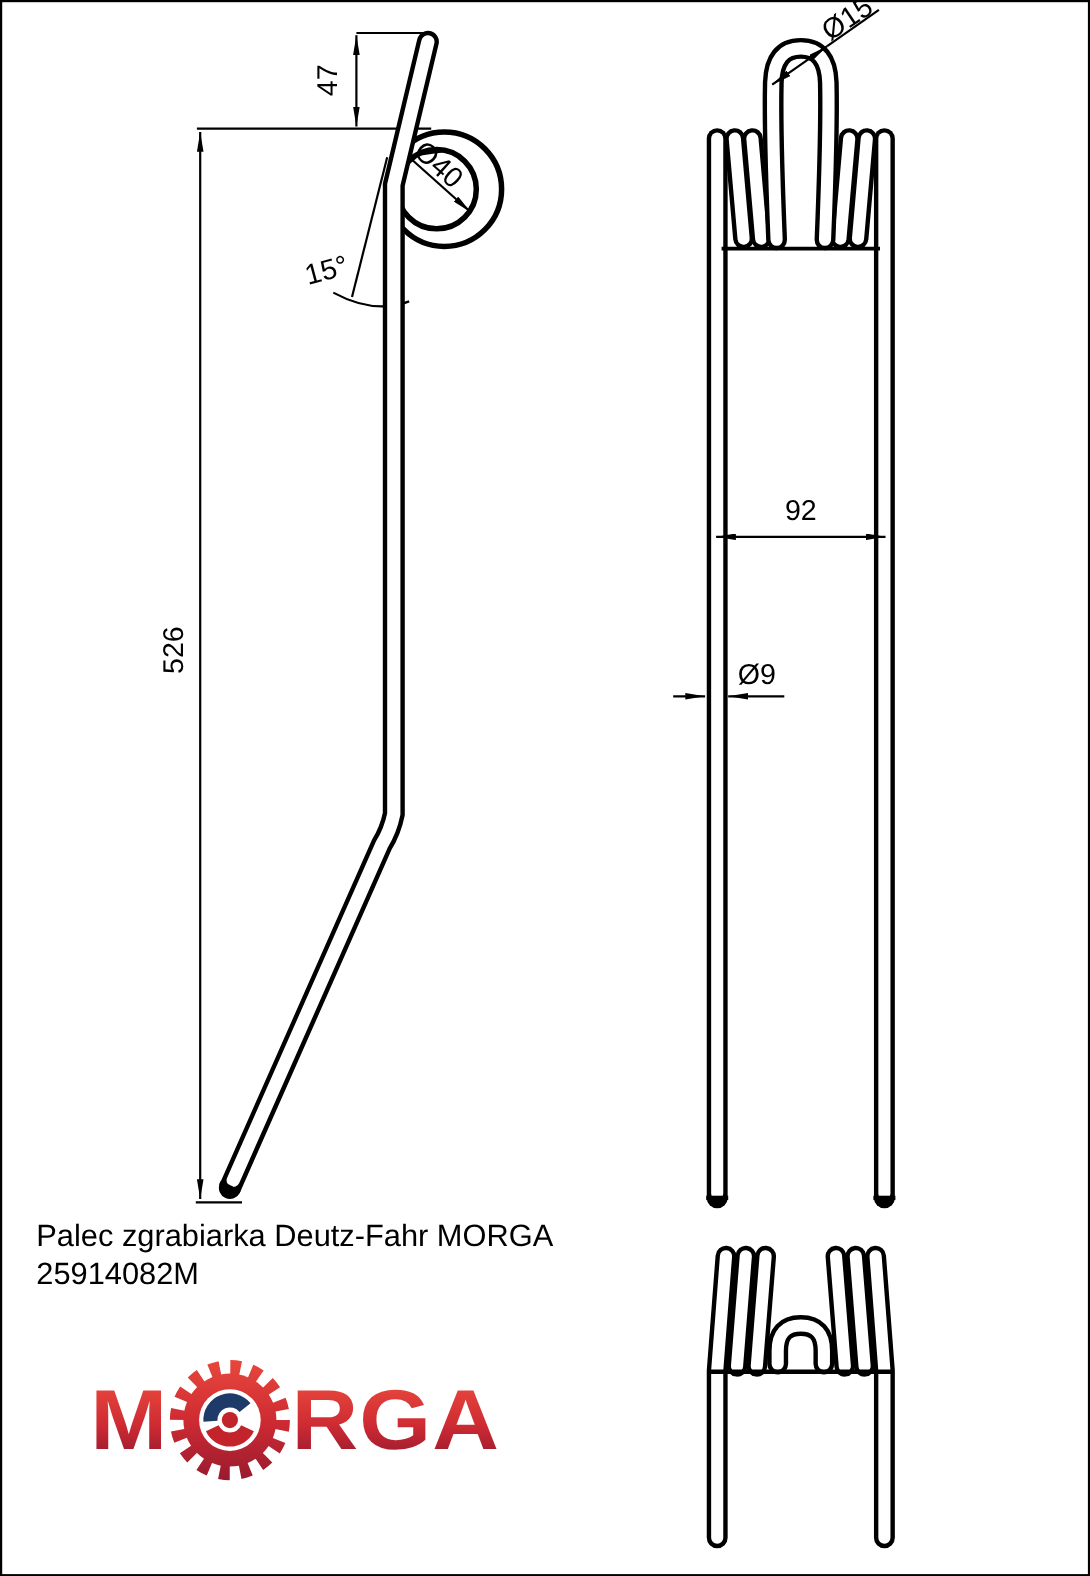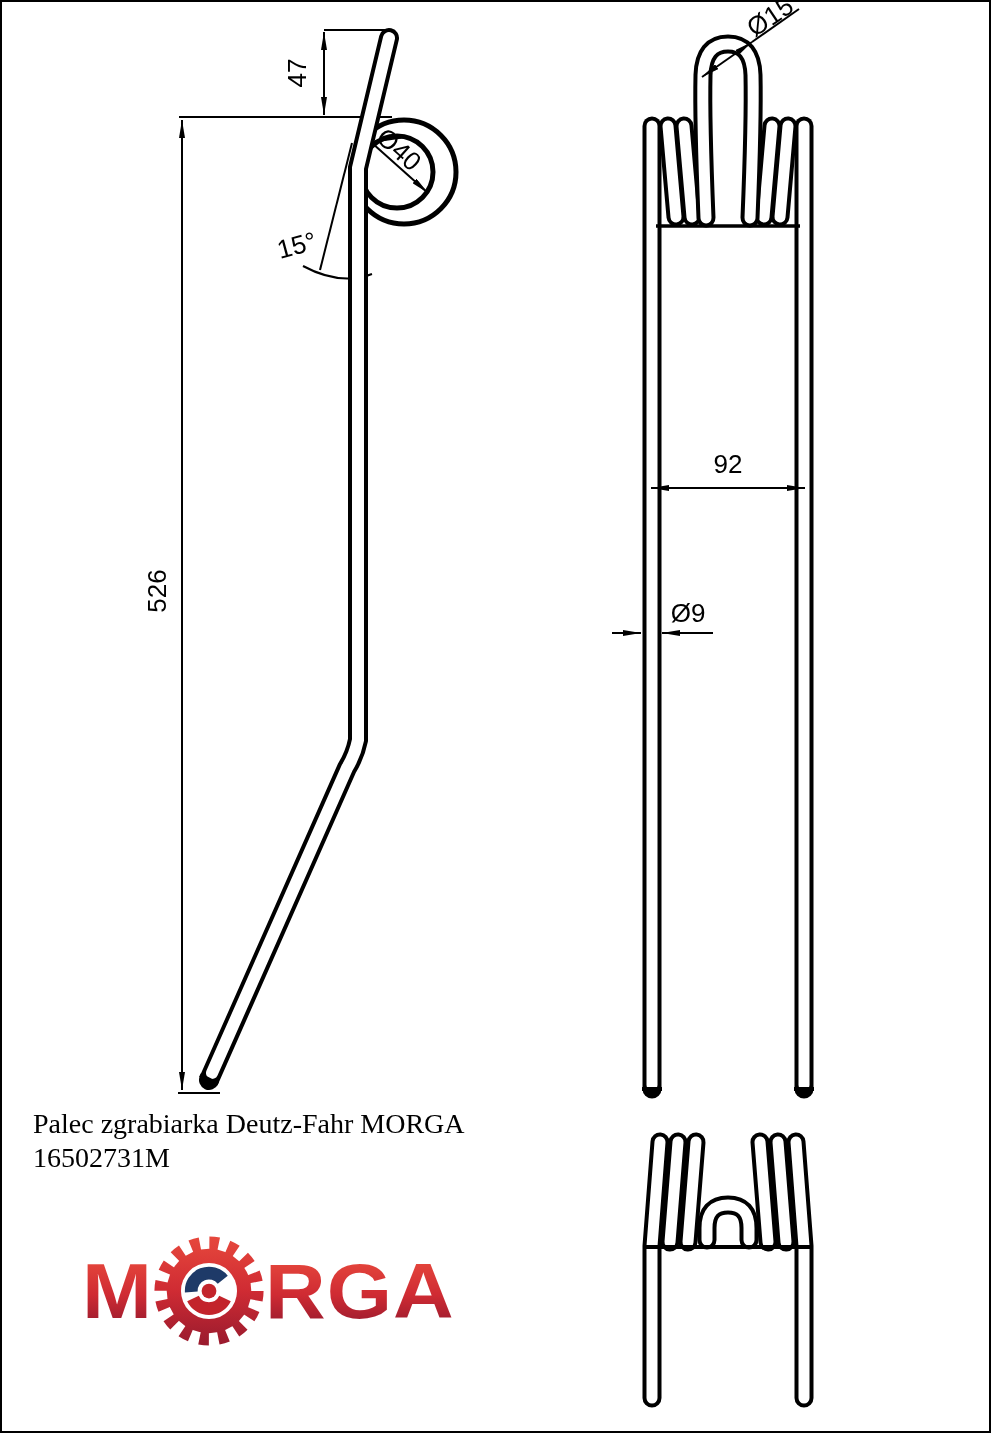--- a/index.html
+++ b/index.html
@@ -12,21 +12,21 @@
   
   .tO{stroke:#000;stroke-width:19;fill:none;stroke-linecap:round;}
   .tI{stroke:#fff;stroke-width:11;fill:none;stroke-linecap:round;}
   .dim{stroke:#000;stroke-width:2;fill:none;}
   .edge{stroke:#000;stroke-width:4;fill:none;}
   .conn{stroke:#000;stroke-width:3.5;fill:none;}
   .circ{stroke:#000;stroke-width:5;fill:none;}
   .dtxt{font-family:"Liberation Sans",sans-serif;font-size:26px;fill:#000;text-anchor:middle;}
   .caption{
     position:absolute;left:33px;top:1107px;color:#000;
-    font-family:Liberation Serif, serif;font-size:28px;line-height:34px;
+    font-family:Liberation Sans, sans-serif;font-size:28px;line-height:34px;
   }
   .logo{
     position:absolute;left:82px;top:1233px;height:116px;
     display:flex;align-items:center;
   }
   .logo-letters{
     font-family:"Liberation Sans",sans-serif;font-weight:bold;font-size:84px;
     letter-spacing:1px;line-height:1;
     background:linear-gradient(180deg,#e6473c 8%,#cf2b33 55%,#9a1b2e 95%);
     -webkit-background-clip:text;background-clip:text;color:transparent;
@@ -128,21 +128,21 @@
       <path class="tI" d="M660,1142 L652,1246 L652,1398"></path>
       <path class="tO" d="M796,1142 L804,1246 L804,1398"></path>
       <path class="tI" d="M796,1142 L804,1246 L804,1398"></path>
 
       <line class="edge" x1="644" y1="1247" x2="812" y2="1247"></line>
     </g>
   </svg>
 
   <div class="caption">
     <div>Palec zgrabiarka Deutz-Fahr MORGA</div>
-    <div>16502731M</div>
+    <div>25914082M</div>
   </div>
 
   <div class="logo">
     <span class="logo-letters">M</span>
     <svg class="logo-gear" width="118" height="118" viewBox="-60 -60 120 120">
       <defs>
         <linearGradient id="lgrad" x1="0" y1="-60" x2="0" y2="60" gradientUnits="userSpaceOnUse">
           <stop offset="0.05" stop-color="#e6473c"></stop>
           <stop offset="0.5" stop-color="#cf2b33"></stop>
           <stop offset="0.95" stop-color="#9a1b2e"></stop>

